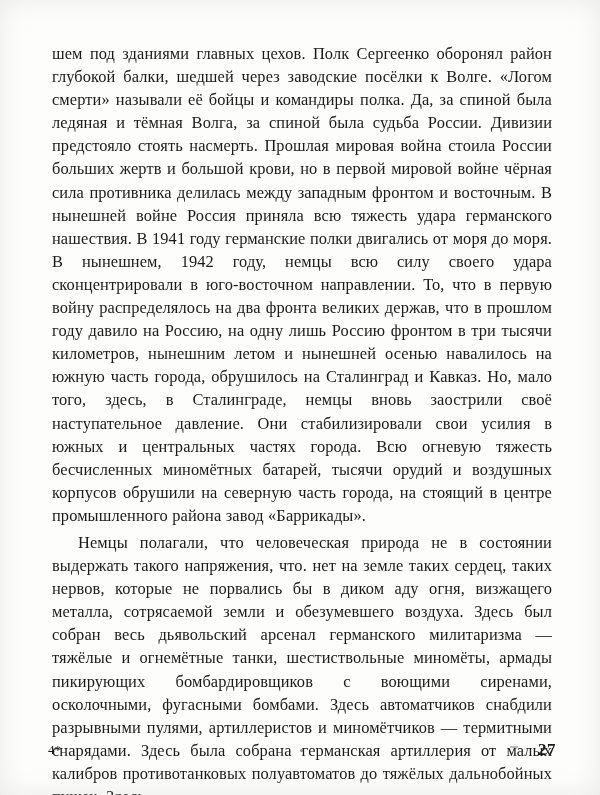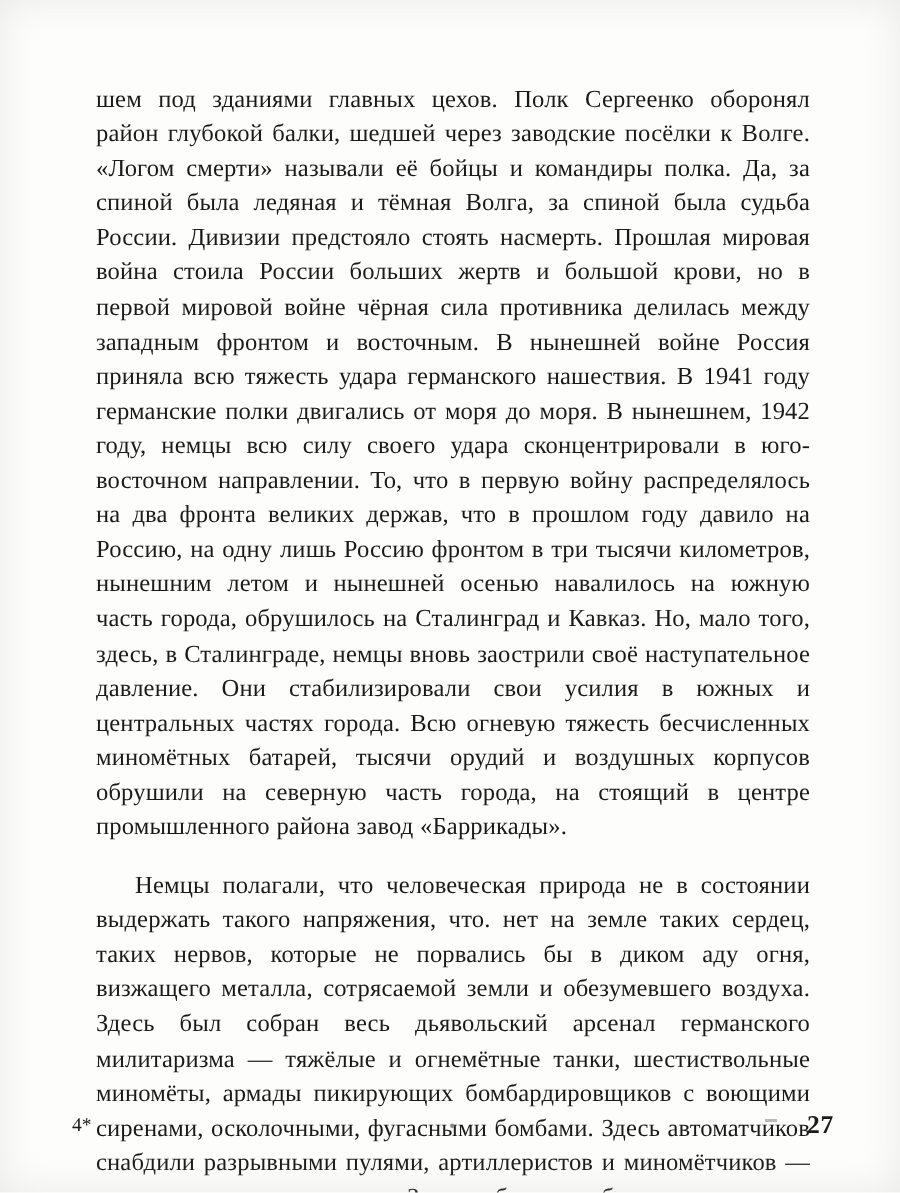--- a/index.html
+++ b/index.html
@@ -23,21 +23,21 @@
     height: 795px;
     background: #fdfdfc;
   }
   .text-block {
     position: absolute;
     left: 48px;
     top: 38px;
     width: 508px;
   }
   p.para {
-    margin: 16px;
+    margin: 4px;
     font-size: 16.4px;
     line-height: 23.1px;
     text-align: justify;
     text-justify: inter-word;
     letter-spacing: 0.1px;
     word-spacing: 0.2px;
     hyphens: none;
   }
   p.para.indent {
     text-indent: 26px;

